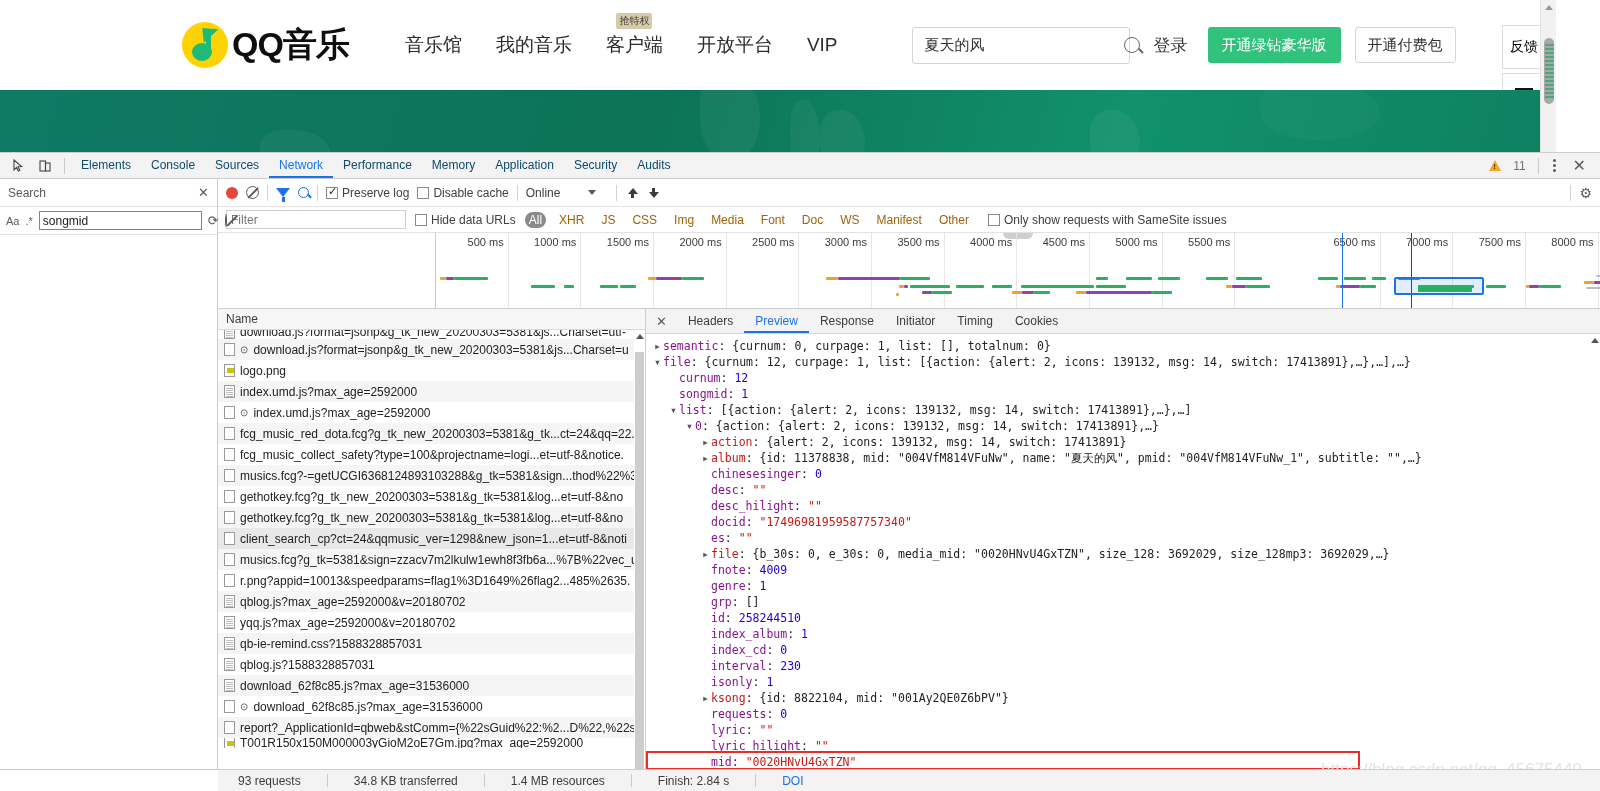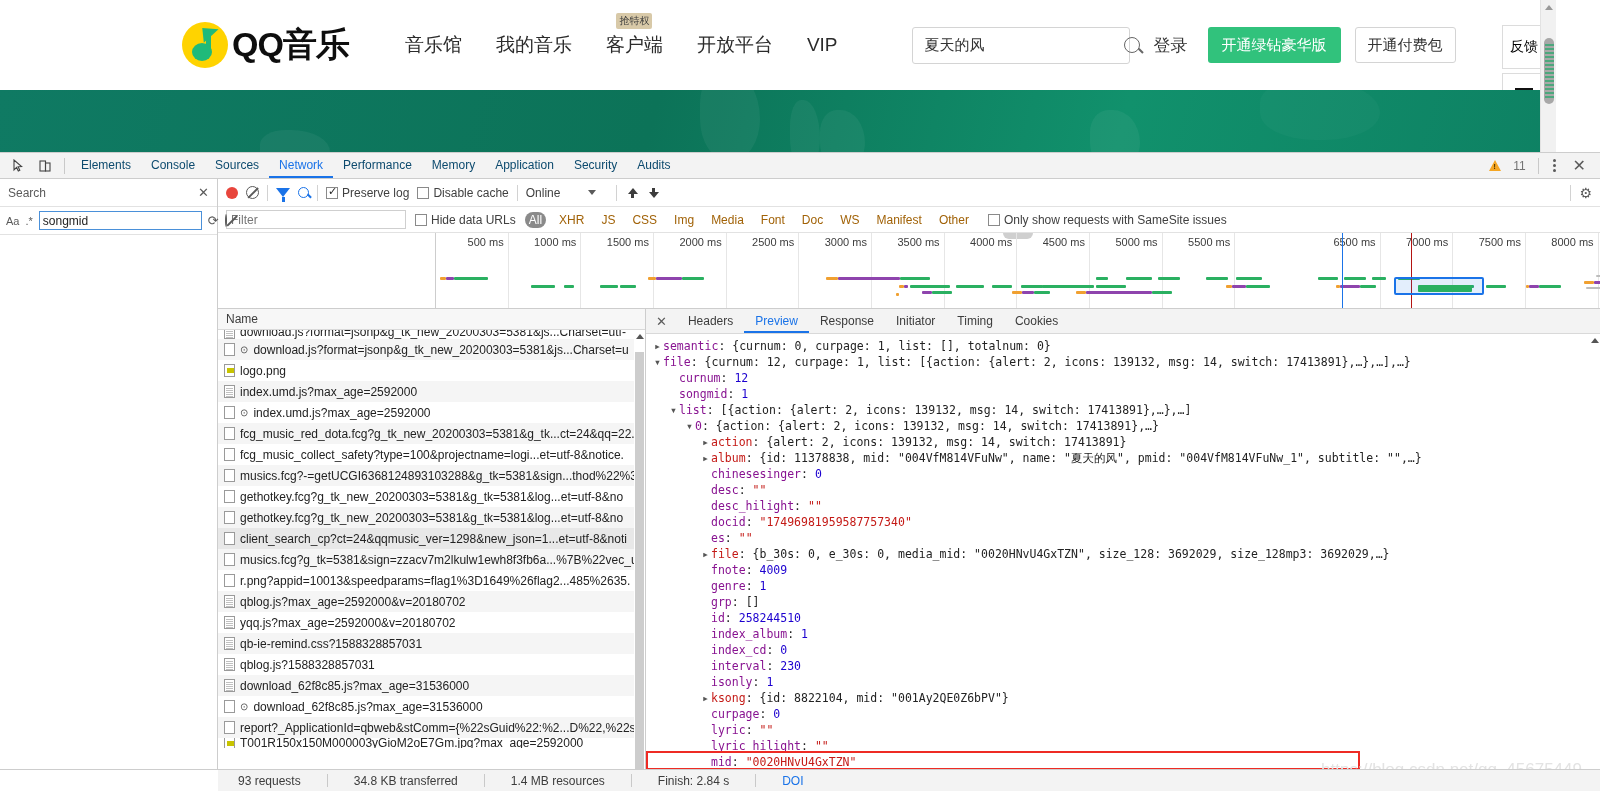--- a/index.html
+++ b/index.html
@@ -643,21 +643,21 @@
                 <div style="position: relative;">
                   <div class="jl" style="padding-left: 48px;"><span class="tri"></span><span class="k">interval</span><span class="plain">: </span><span class="num">230</span></div>
                 </div>
                 <div style="position: relative;">
                   <div class="jl" style="padding-left: 48px;"><span class="tri"></span><span class="k">isonly</span><span class="plain">: </span><span class="num">1</span></div>
                 </div>
                 <div style="position: relative;">
                   <div class="jl" style="padding-left: 48px;"><span class="tri closed"></span><span class="k2">ksong</span><span class="plain">: </span><span class="plain">{id: 8822104, mid: "001Ay2QE0Z6bPV"}</span></div>
                 </div>
                 <div style="position: relative;">
-                  <div class="jl" style="padding-left: 48px;"><span class="tri"></span><span class="k">curpage</span><span class="plain">: </span><span class="num">0</span></div>
+                  <div class="jl" style="padding-left: 48px;"><span class="tri"></span><span class="k">requests</span><span class="plain">: </span><span class="num">0</span></div>
                 </div>
                 <div style="position: relative;">
                   <div class="jl" style="padding-left: 48px;"><span class="tri"></span><span class="k">lyric</span><span class="plain">: </span><span class="str">""</span></div>
                 </div>
                 <div style="position: relative;">
                   <div class="jl" style="padding-left: 48px;"><span class="tri"></span><span class="k">lyric hilight</span><span class="plain">: </span><span class="str">""</span></div>
                 </div>
                 <div style="position: relative;">
                   <div class="jl" style="padding-left: 48px;"><span class="tri"></span><span class="k">mid</span><span class="plain">: </span><span class="str">"0020HNvU4GxTZN"</span></div>
                   <div class="annot-box" style="left: -8px; right: 240px; top: -3px; height: 19px;"></div>

